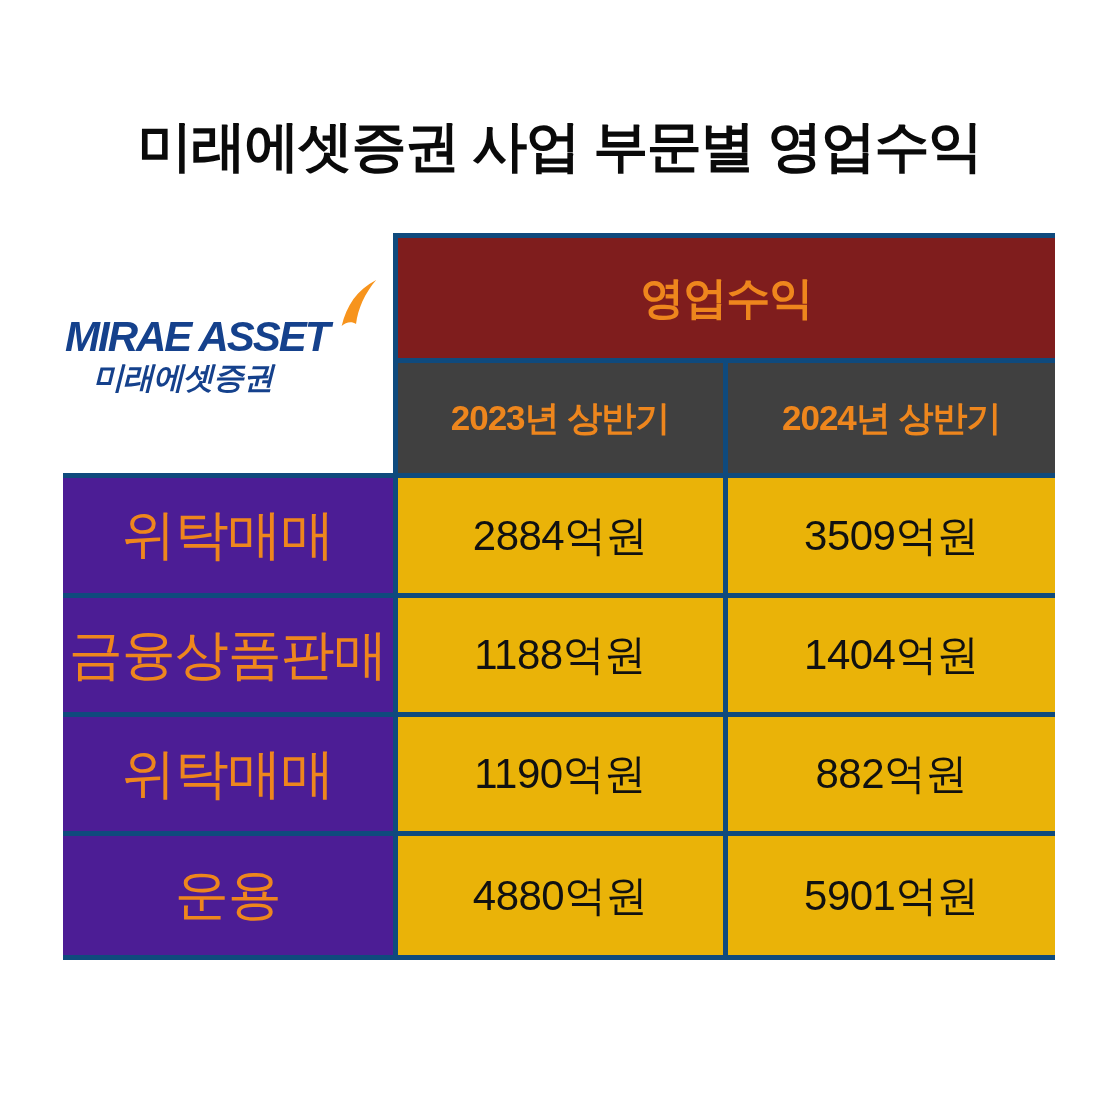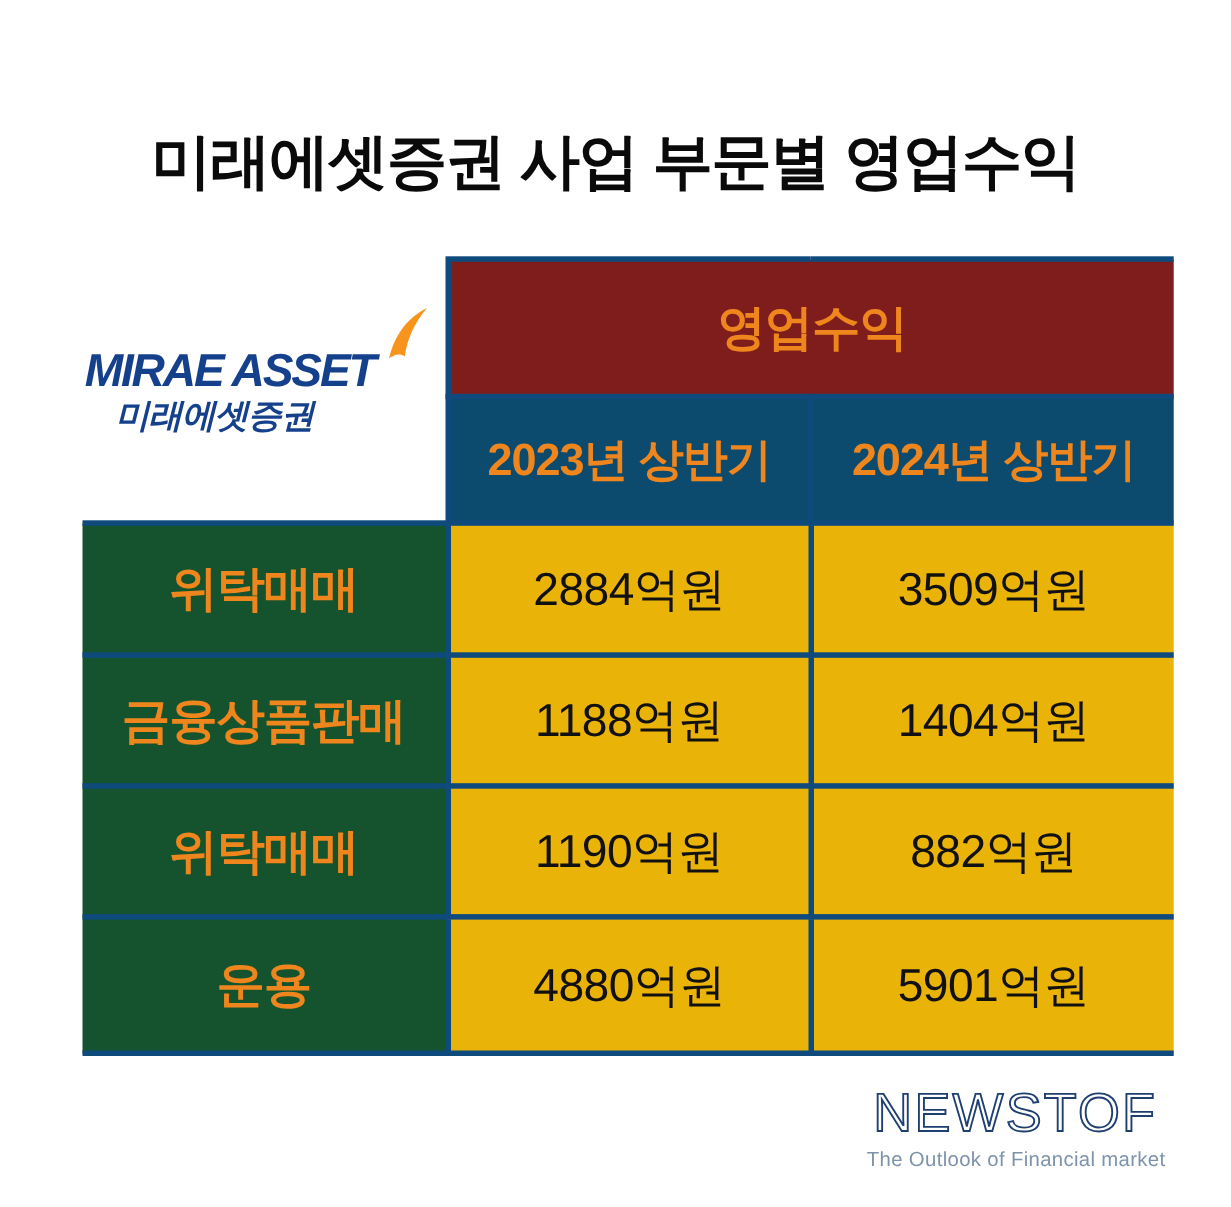--- a/index.html
+++ b/index.html
@@ -24,21 +24,21 @@
     text-align: center;
     font-size: 55px;
     font-weight: 800;
     letter-spacing: -1.5px;
     color: #0a0a0a;
   }
 
   
   .revenue-table {
     position: absolute;
-    left: 75px;
+    left: 63px;
     top: 233px;
     width: 992px;
     height: 722px;
     border-collapse: collapse;
     table-layout: fixed;
   }
   .revenue-table td {
     vertical-align: middle;
     text-align: center;
     padding: 0;
@@ -55,36 +55,36 @@
     background: #7f1d1d;
     border-top: 5px solid #0F4A7D;
     border-bottom: 5px solid #0F4A7D;
     border-left: 5px solid #15803d;
     color: #EE861D;
     font-size: 44px;
     font-weight: 800;
     letter-spacing: -1px;
   }
   .h-year {
-    background: #0c4a6e;
+    background: #404040;
     border-bottom: 5px solid #0F4A7D;
     color: #EE861D;
-    font-size: 41px;
+    font-size: 35px;
     font-weight: 800;
     letter-spacing: -1px;
   }
   .h-year.first { border-right: 5px solid #0F4A7D; }
 
   .r-label {
-    background: #14532d;
+    background: #4c1d95;
     border-right: 5px solid #0F4A7D;
     border-bottom: 5px solid #0F4A7D;
     color: #EE861D;
-    font-size: 44px;
-    font-weight: 700;
+    font-size: 54px;
+    font-weight: 400;
     letter-spacing: -1px;
   }
   .r-val {
     background: #eab308;
     border-bottom: 5px solid #0F4A7D;
     color: #111111;
     font-size: 42px;
     font-weight: 500;
     letter-spacing: -0.5px;
   }
@@ -202,18 +202,14 @@
         <td class="r-val">882억원</td>
       </tr>
       <tr style="height:124px">
         <td class="r-label">운용</td>
         <td class="r-val first">4880억원</td>
         <td class="r-val">5901억원</td>
       </tr>
     </tbody>
   </table>
 
-  <div class="newstof">
-    <div class="newstof-name">NEWSTOF</div>
-    <div class="newstof-sub">The Outlook of Financial market</div>
-  </div>
 
 </div>
 
 </body></html>

